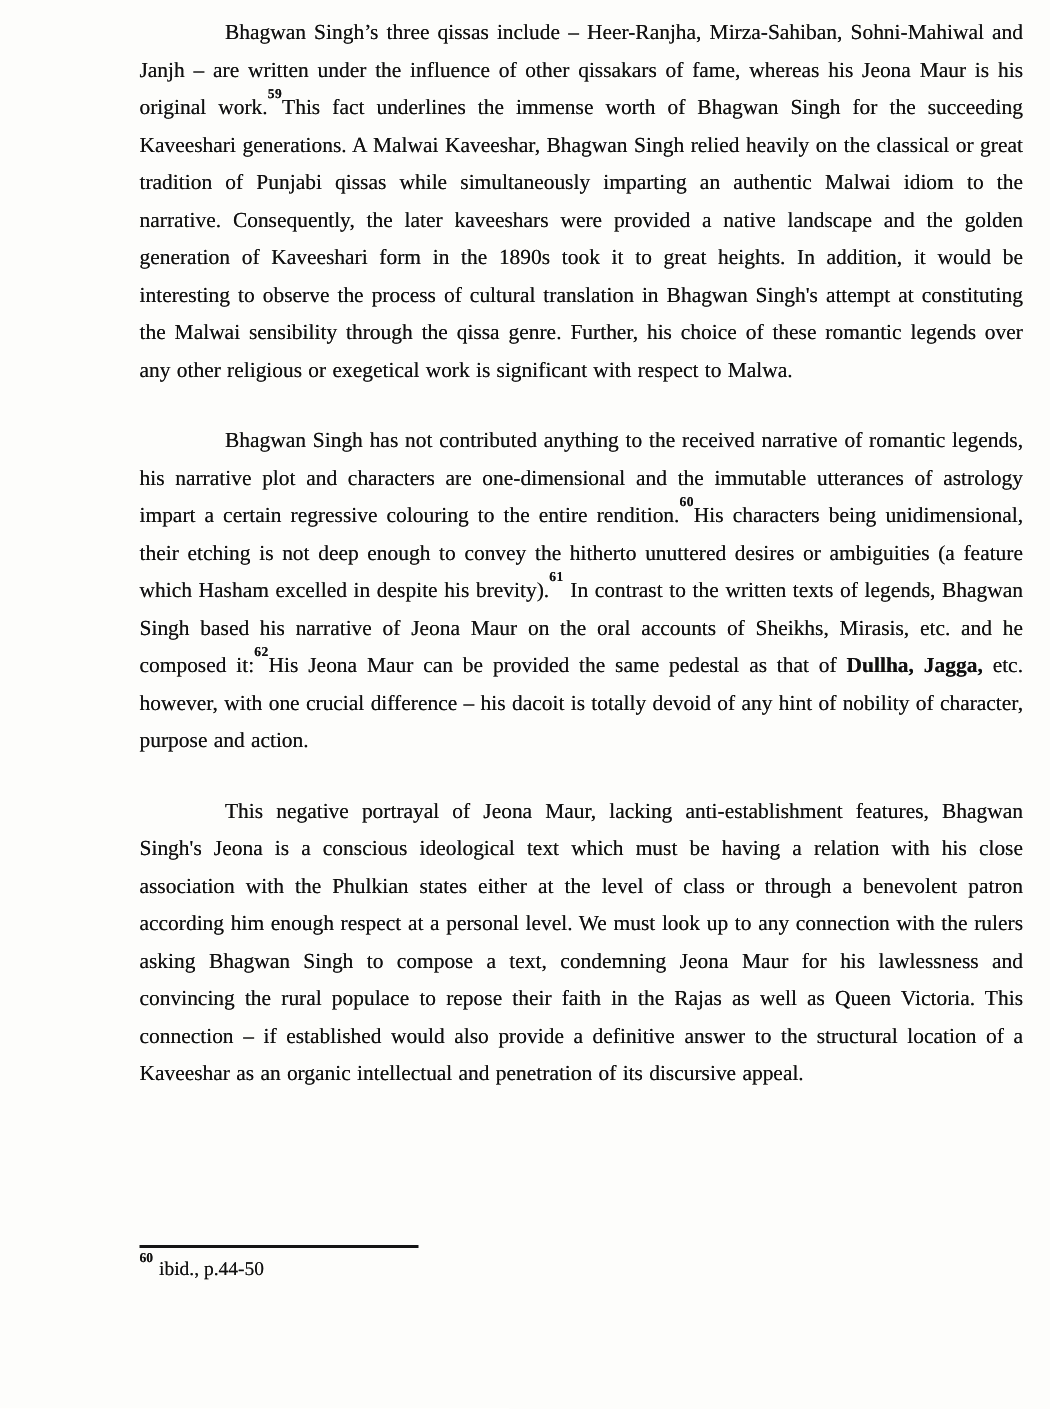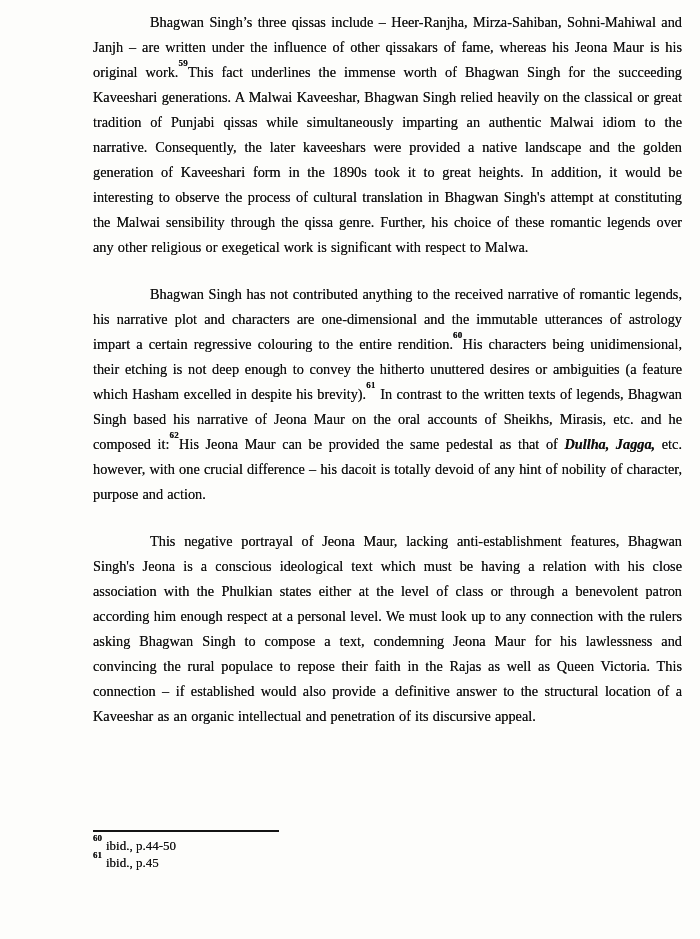--- a/index.html
+++ b/index.html
@@ -35,21 +35,21 @@
 
   sup.fnref {
     font-size: 9px;
     line-height: 0;
     position: relative;
     top: -5px;
     font-weight: bold;
     letter-spacing: 0.3px;
   }
 
-  .bi { font-weight: bold; font-style: italic; }
+  .bi { font-weight: bold; }
 
   .footnotes {
     position: absolute;
     left: 93px;
     top: 830px;
   }
   .fn-rule {
     width: 186px;
     height: 2px;
     background: #141414;
@@ -89,20 +89,17 @@
       <p class="para"><span>Bhagwan Singh’s three qissas include – Heer-Ranjha, Mirza-Sahiban, Sohni-Mahiwal and Janjh – are written under the influence of other qissakars of fame, whereas his Jeona Maur is his original work.</span><sup class="fnref">59</sup><span>This fact underlines the immense worth of Bhagwan Singh for the succeeding Kaveeshari generations. A Malwai Kaveeshar, Bhagwan Singh relied heavily on the classical or great tradition of Punjabi qissas while simultaneously imparting an authentic Malwai idiom to the narrative. Consequently, the later kaveeshars were provided a native landscape and the golden generation of Kaveeshari form in the 1890s took it to great heights. In addition, it would be interesting to observe the process of cultural translation in Bhagwan Singh's attempt at constituting the Malwai sensibility through the qissa genre. Further, his choice of these romantic legends over any other religious or exegetical work is significant with respect to Malwa.</span></p>
       <p class="para"><span>Bhagwan Singh has not contributed anything to the received narrative of romantic legends, his narrative plot and characters are one-dimensional and the immutable utterances of astrology impart a certain regressive colouring to the entire rendition.</span><sup class="fnref">60</sup><span>His characters being unidimensional, their etching is not deep enough to convey the hitherto unuttered desires or ambiguities (a feature which Hasham excelled in despite his brevity).</span><sup class="fnref">61</sup><span> In contrast to the written texts of legends, Bhagwan Singh based his narrative of Jeona Maur on the oral accounts of Sheikhs, Mirasis, etc. and he composed it:</span><sup class="fnref">62</sup><span>His Jeona Maur can be provided the same pedestal as that of </span><span class="bi">Dullha, Jagga,</span><span> etc. however, with one crucial difference – his dacoit is totally devoid of any hint of nobility of character, purpose and action.</span></p>
       <p class="para"><span>This negative portrayal of Jeona Maur, lacking anti-establishment features, Bhagwan Singh's Jeona is a conscious ideological text which must be having a relation with his close association with the Phulkian states either at the level of class or through a benevolent patron according him enough respect at a personal level. We must look up to any connection with the rulers asking Bhagwan Singh to compose a text, condemning Jeona Maur for his lawlessness and convincing the rural populace to repose their faith in the Rajas as well as Queen Victoria. This connection – if established would also provide a definitive answer to the structural location of a Kaveeshar as an organic intellectual and penetration of its discursive appeal.</span></p>
     </main>
 
   <section class="footnotes">
     <div class="fn-rule"></div>
     <div class="footnote">
       <sup>60</sup><span>ibid., p.44-50</span>
     </div>
-    <div class="footnote">
-      <sup>61</sup><span>ibid., p.45</span>
-    </div>
   </section>
 
   <footer class="page-number">128</footer>
 
 </div>
 
 </body></html>

